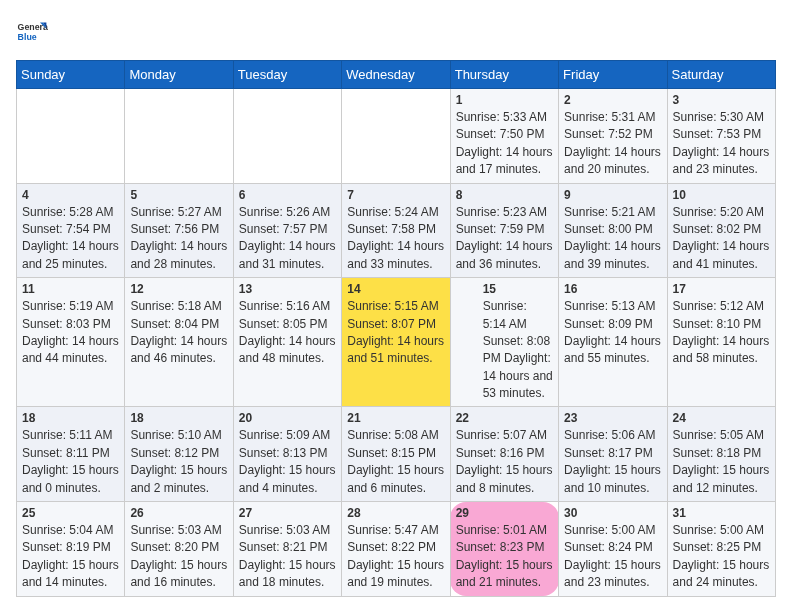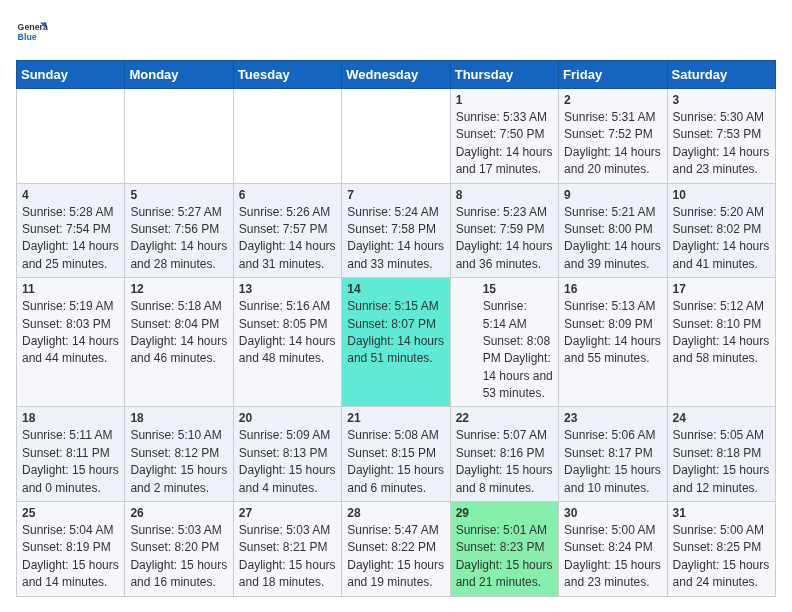--- a/index.html
+++ b/index.html
@@ -39,21 +39,21 @@
     }
     .calendar-table {
       width: 100%;
       border-collapse: collapse;
       border: 1px solid #ccc;
     }
     .calendar-table th {
       background: #1565C0;
       color: #fff;
       font-size: 13px;
-      font-weight: bold;
+      font-weight: normal;
       padding: 6px 4px;
       text-align: left;
       border: 1px solid #1255a0;
     }
     .calendar-table td {
       width: calc(100% / 7);
       vertical-align: top;
       border: 1px solid #ccc;
       padding: 4px 5px;
       font-size: 10.5px;
@@ -205,21 +205,21 @@
 Daylight: 14 hours
 and 46 minutes.</div>
         </td>
         <td style="background: rgb(245, 247, 250);">
           <span class="day-number">13</span>
           <div class="cell-text">Sunrise: 5:16 AM
 Sunset: 8:05 PM
 Daylight: 14 hours
 and 48 minutes.</div>
         </td>
-        <td style="background: #5eead4;">
+        <td style="background: #fde047;">
           <span class="day-number">14</span>
           <div class="cell-text">Sunrise: 5:15 AM
 Sunset: 8:07 PM
 Daylight: 14 hours
 and 51 minutes.</div>
         </td>
         <td style="background: rgb(245, 247, 250); padding-left: 32px;">
           <span class="day-number">15</span>
           <div class="cell-text">Sunrise: 5:14 AM
 Sunset: 8:08 PM
@@ -314,21 +314,21 @@
 Daylight: 15 hours
 and 18 minutes.</div>
         </td>
         <td style="background: rgb(245, 247, 250);">
           <span class="day-number">28</span>
           <div class="cell-text">Sunrise: 5:47 AM
 Sunset: 8:22 PM
 Daylight: 15 hours
 and 19 minutes.</div>
         </td>
-        <td style="background: #86efac;">
+        <td style="background: #f9a8d4; border-radius: 16px;">
           <span class="day-number">29</span>
           <div class="cell-text">Sunrise: 5:01 AM
 Sunset: 8:23 PM
 Daylight: 15 hours
 and 21 minutes.</div>
         </td>
         <td style="background: rgb(245, 247, 250);">
           <span class="day-number">30</span>
           <div class="cell-text">Sunrise: 5:00 AM
 Sunset: 8:24 PM

